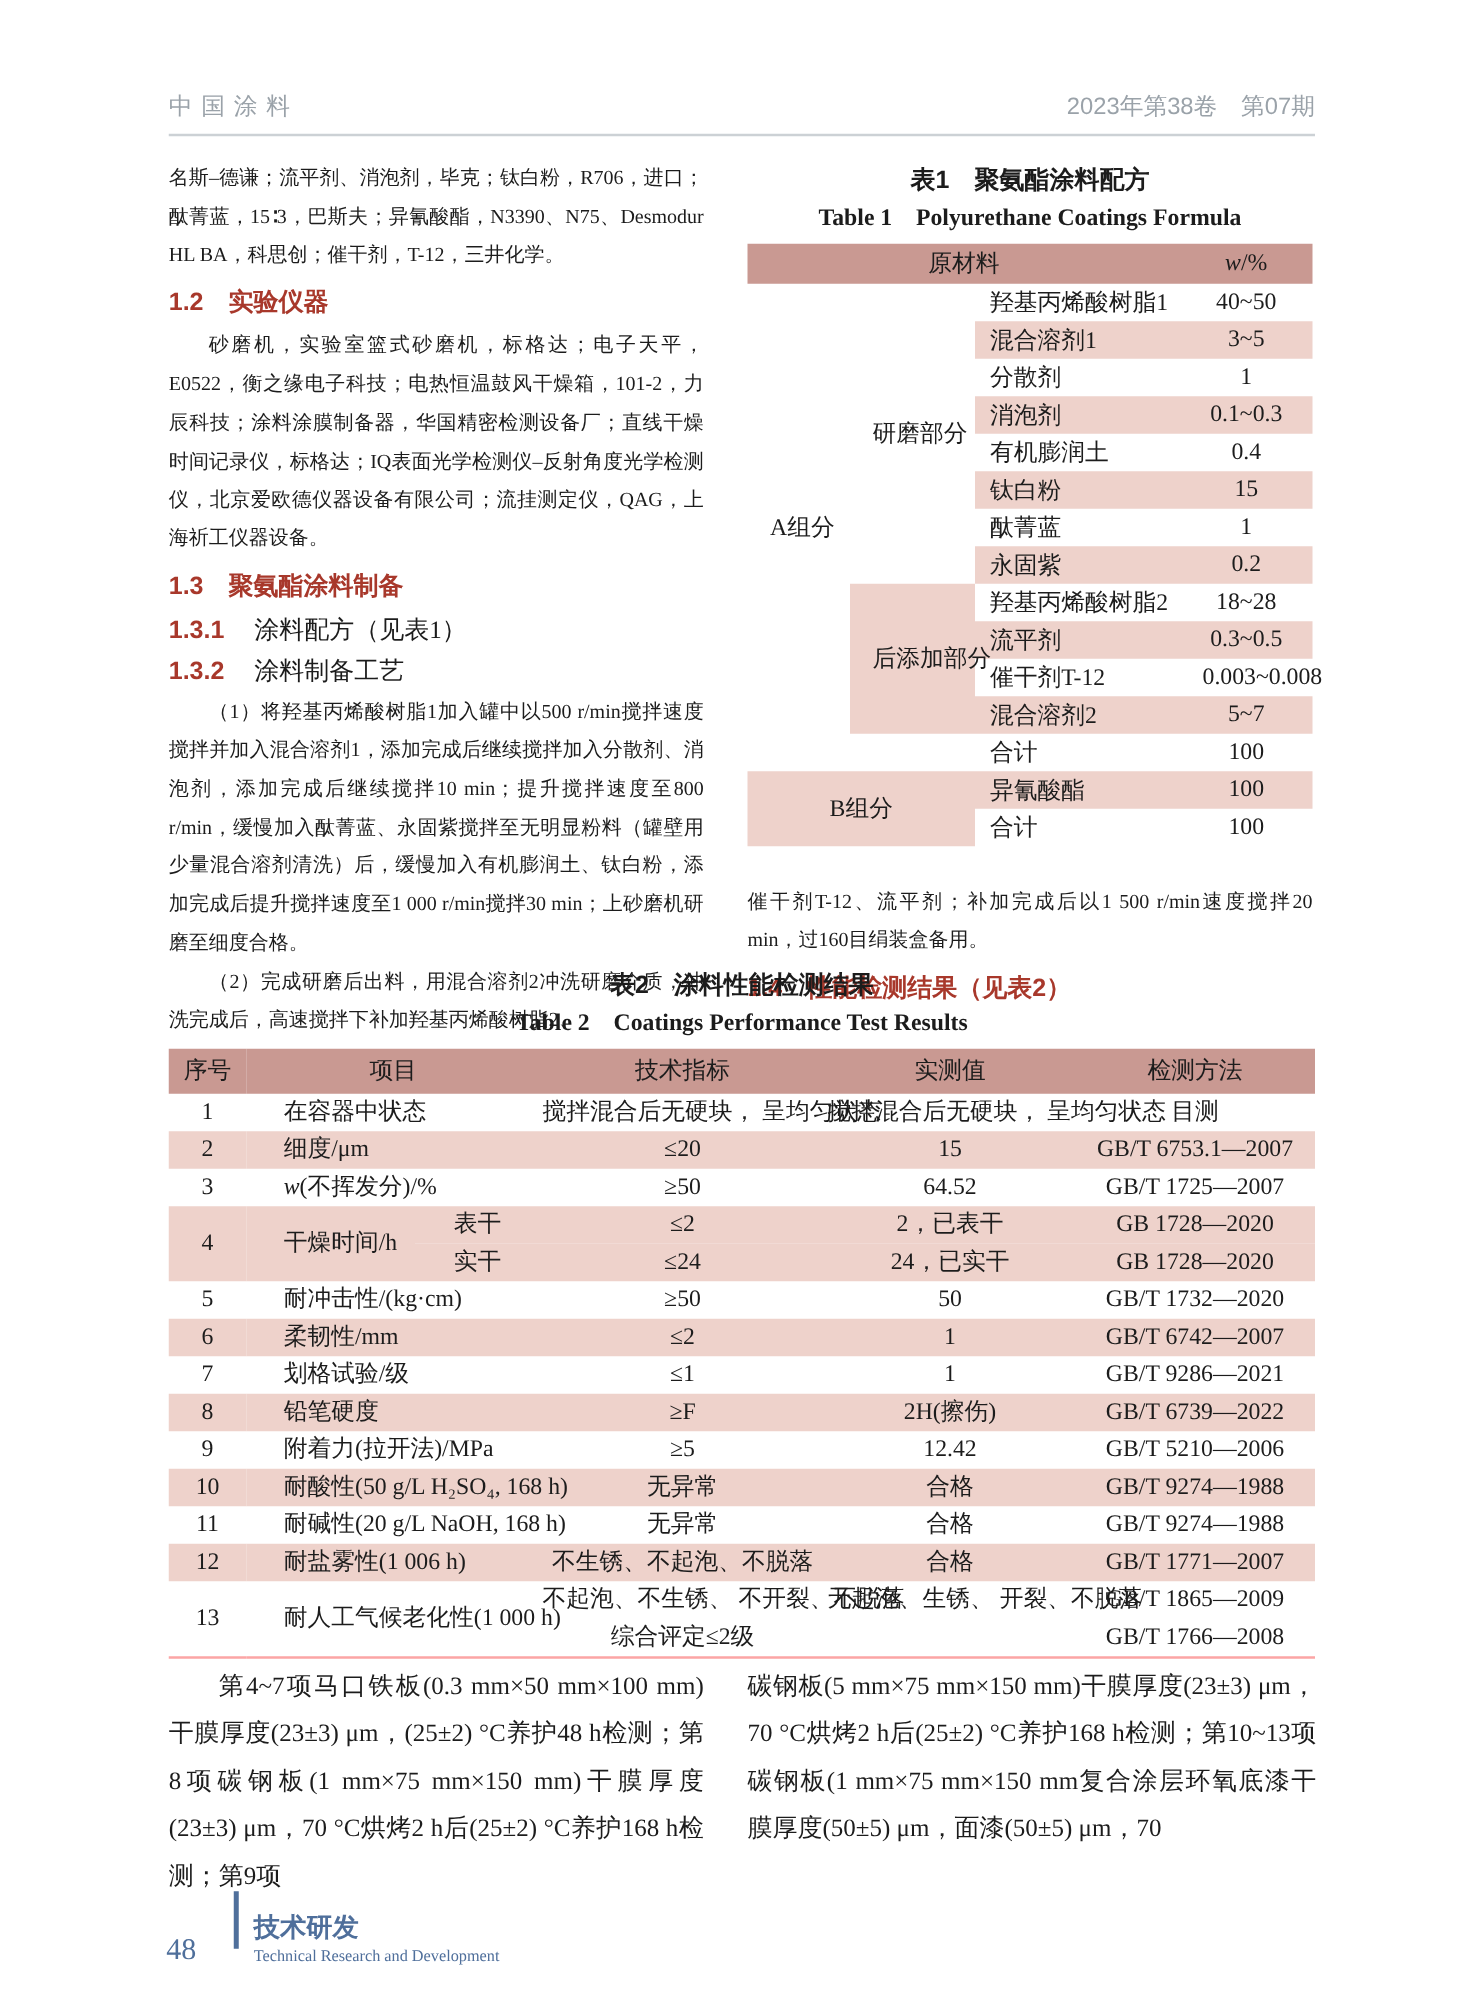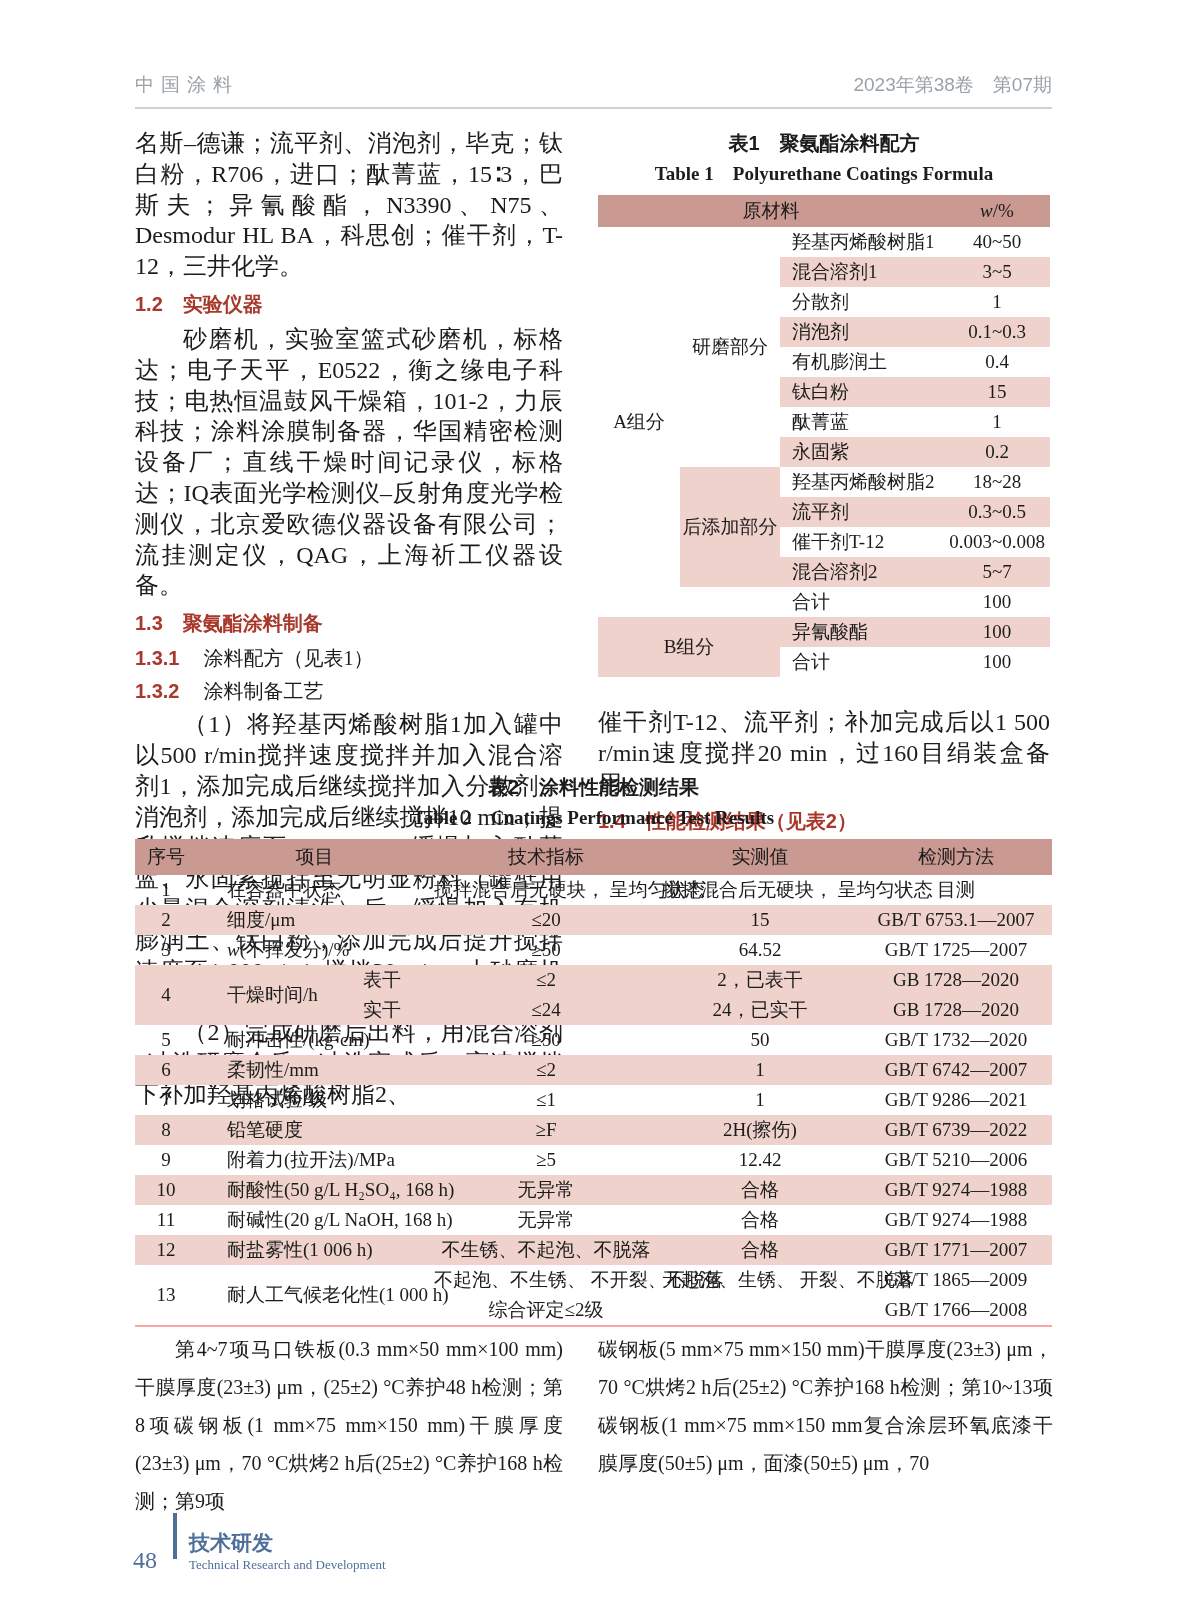--- a/index.html
+++ b/index.html
@@ -22,21 +22,21 @@
     left:135px;top:72px;width:917px;display:flex;justify-content:space-between;
     align-items:center;color:var(--gray);font-size:19px;
     border-bottom:2px solid #ccd1d5;padding-bottom:9px;
     font-family:"Liberation Sans",sans-serif;
   }
   .page-header .journal{letter-spacing:7px;}
   
   .col-left{left:135px;top:128px;width:428px;}
   .col-right{left:598px;top:128px;width:452px;}
   p.body{
-    margin:0;font-size:24px;line-height:30.8px;text-align:justify;
+    margin:0;font-size:16px;line-height:30.8px;text-align:justify;
     text-justify:inter-ideograph;
   }
   p.ind{text-indent:2em;}
   .sec-h2{
     display:flex;align-items:baseline;margin:7px 0 5px 0;
     font-family:"Liberation Sans",sans-serif;font-weight:bold;
     color:var(--red);font-size:20px;line-height:30px;
   }
   .sec-h2 .num{margin-right:20px;}
   .sec-h3{display:flex;align-items:baseline;margin:2px 0;font-size:20px;line-height:31px;}
@@ -51,21 +51,21 @@
   }
   .tbl-title-en{
     text-align:center;font-family:"Liberation Serif",serif;font-weight:bold;
     font-size:19px;margin:0 0 8px 0;
   }
   
   table.t1{
     border-collapse:collapse;table-layout:fixed;width:452px;font-size:19px;margin:0 auto;
   }
   table.t1 td{
-    height:23px;padding:2px 2px;text-align:center;vertical-align:middle;white-space:nowrap;
+    height:23px;padding:2px 18px;text-align:center;vertical-align:middle;white-space:nowrap;
   }
   table.t1 td.mat{text-align:left;padding-left:12px;}
   table.t1 tr.hd td{background:var(--pink-dark);height:28px;}
   .pk{background:var(--pink-light);}
   
   .t2-wrap{left:135px;top:772px;width:917px;}
   table.t2{
     border-collapse:collapse;table-layout:fixed;width:917px;font-size:19px;
     border-bottom:2px solid #fca5a5;
   }
@@ -75,21 +75,21 @@
   table.t2 td.item{text-align:left;padding-left:30px;}
   table.t2 tr.hd td{background:var(--pink-dark);height:32px;}
   td.ml{white-space:pre-line;}
   
   .note-left{left:135px;top:1330px;width:428px;}
   .note-right{left:598px;top:1330px;width:455px;}
   p.note{margin:0;font-size:20px;line-height:38px;text-align:justify;text-justify:inter-ideograph;}
   p.note.ind{text-indent:2em;}
   
   .page-footer{left:133px;top:1498px;display:flex;align-items:center;color:var(--blue);}
-  .page-footer .pg{font-size:24px;margin-right:16px;align-self:flex-end;}
+  .page-footer .pg{font-size:24px;margin-right:30px;align-self:flex-end;}
   .page-footer .bar{width:4px;height:46px;background:var(--blue);margin-right:12px;}
   .page-footer .stack{display:flex;flex-direction:column;justify-content:center;}
   .page-footer .zh{
     font-family:"Liberation Sans",sans-serif;font-weight:bold;font-size:21px;line-height:26px;margin-top:32px;
   }
   .page-footer .en{font-size:13px;line-height:18px;}
   i{font-style:italic;}
 </style>
 </head>
 <body>

